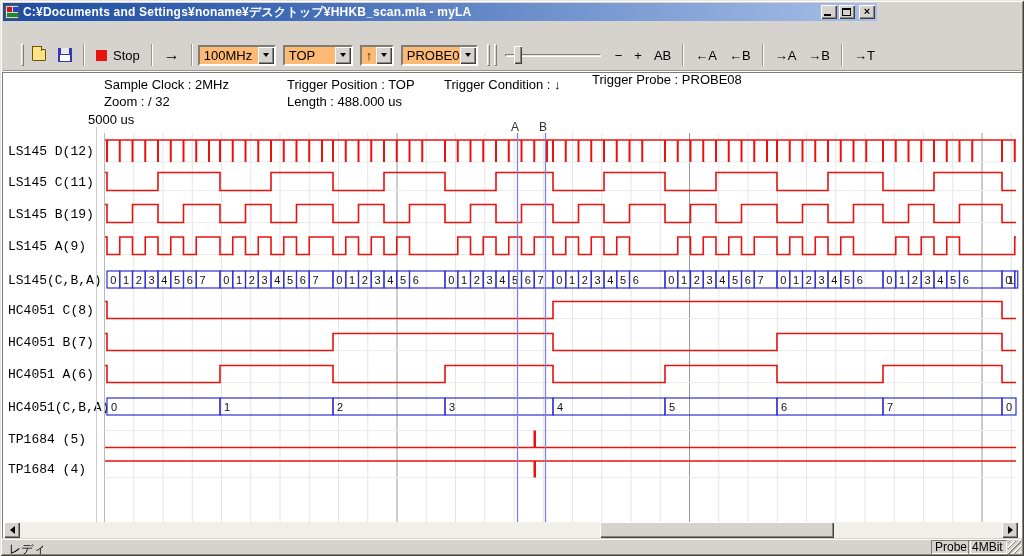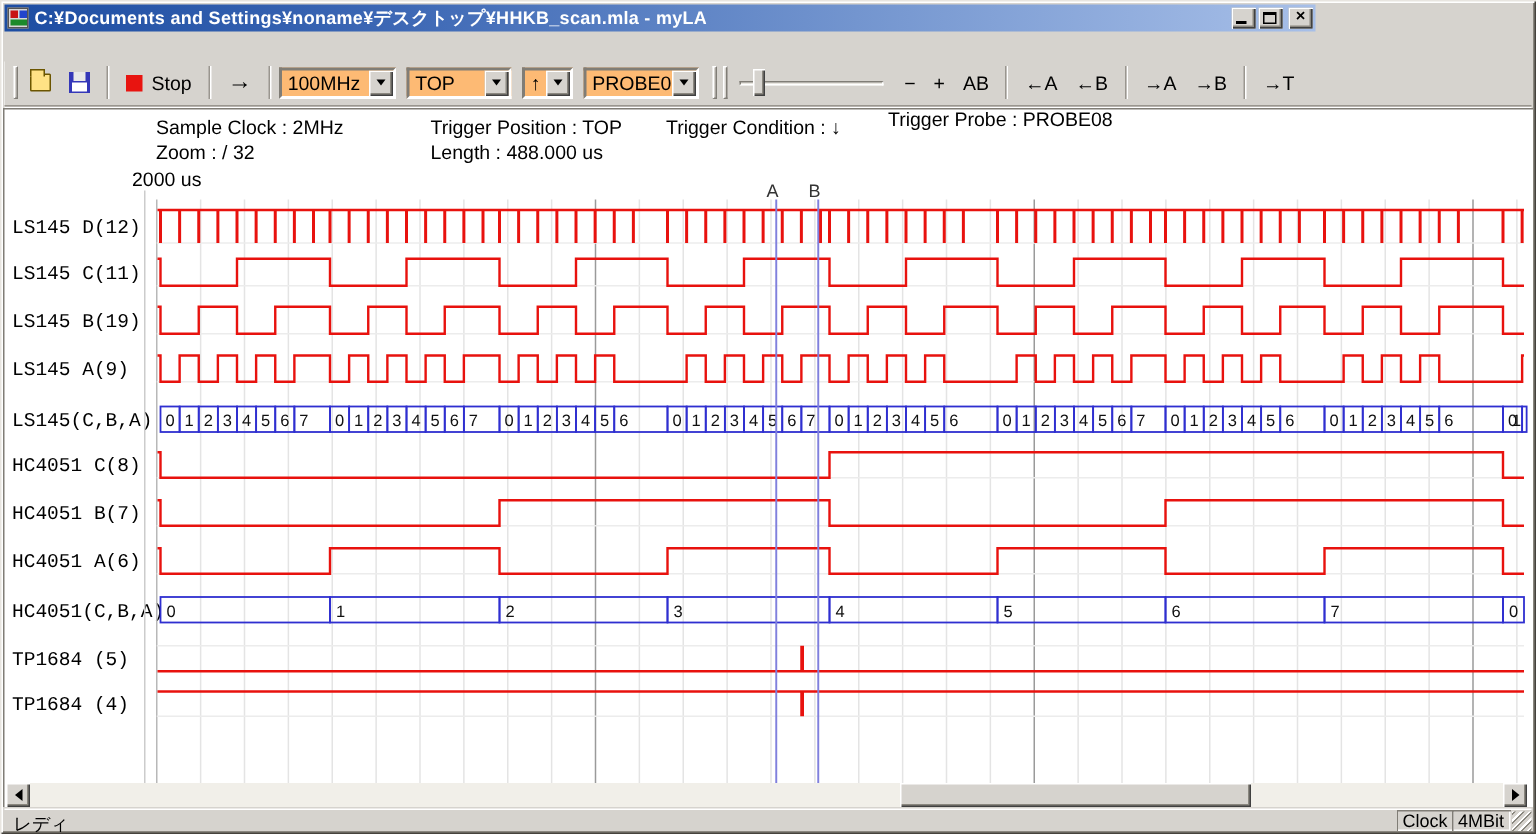--- a/index.html
+++ b/index.html
@@ -19,21 +19,21 @@
           box-shadow: inset 1px 1px 0 #fff, inset -1px -1px 0 #404040, inset -2px -2px 0 #8a877f; }
   .wbtn.close { margin-left:2px; }
   .g-min { position:absolute; left:3px; bottom:3px; width:7px; height:2px; background:#000; }
   .g-max { position:absolute; left:3px; top:3px; width:9px; height:8px; border:1px solid #000; border-top-width:2px; }
   .g-x { position:absolute; left:0; top:0; width:16px; height:13px; font:bold 11px "Liberation Sans",sans-serif; color:#000; text-align:center; line-height:13px; }
   
   .menubar { position:absolute; left:3px; top:21px; width:1018px; height:19px; display:flex; align-items:center; }
   .menu-item { padding:2px 8px; }
   
   .toolbar { position:absolute; left:3px; top:40px; width:1018px; height:31px; display:flex; align-items:center;
-             border-bottom:1px solid #9a968f; box-shadow:0 1px 0 #fff; padding-left:4px; }
+             border-bottom:1px solid #9a968f; box-shadow:0 1px 0 #fff; padding-left:16px; }
   .tb-grip { width:3px; height:22px; border:1px solid; border-color:#fff #807d76 #807d76 #fff; margin:0 2px; }
   .tb-sep { width:2px; height:22px; border-left:1px solid #9a968f; border-right:1px solid #fff; margin:0 5px; }
   .tb-btn { height:24px; display:flex; align-items:center; justify-content:center; background:transparent; border:none;
             font:13px "Liberation Sans","DejaVu Sans",sans-serif; padding:0 6px; color:#000; }
   .stop-square { width:11px; height:11px; background:#e81410; display:inline-block; margin-right:6px; }
   .run-arrow { font-size:16px; font-weight:bold; }
   .icon-btn { width:26px; }
   .folder { position:relative; width:18px; height:12px; background:#ffe285; border:1px solid #6b5500; border-radius:1px; }
   .folder:before { content:""; position:absolute; left:-1px; top:-4px; width:8px; height:4px; background:#ffe285; border:1px solid #6b5500; border-bottom:none; }
   .floppy { position:relative; width:14px; height:14px; background:#3437b8; }
@@ -163,21 +163,21 @@
   </div>
 
   <div class="client"></div>
 
   <span class="info" style="left:104px; top:77px;">Sample Clock : 2MHz</span>
   <span class="info" style="left:287px; top:77px;">Trigger Position : TOP</span>
   <span class="info" style="left:444px; top:77px;">Trigger Condition : ↓</span>
   <span class="info" style="left:592px; top:72px;text-align:right;">Trigger Probe : PROBE08</span>
   <span class="info" style="left:104px; top:94px;">Zoom : / 32</span>
   <span class="info" style="left:287px; top:94px;">Length : 488.000 us</span>
-  <span class="time-label">2000 us</span>
+  <span class="time-label">5000 us</span>
 
   <div id="ch-labels">
       <div class="ch-label" style="top: 144px;">LS145 D(12)</div>
       <div class="ch-label" style="top: 174.5px;">LS145 C(11)</div>
       <div class="ch-label" style="top: 206.5px;">LS145 B(19)</div>
       <div class="ch-label" style="top: 238.75px;">LS145 A(9)</div>
       <div class="ch-label" style="top: 272.5px;">LS145(C,B,A)</div>
       <div class="ch-label" style="top: 303px;">HC4051 C(8)</div>
       <div class="ch-label" style="top: 335px;">HC4051 B(7)</div>
       <div class="ch-label" style="top: 367px;">HC4051 A(6)</div>
@@ -489,18 +489,18 @@
         <i class="tri-left"></i>
       </button>
     <span class="sb-thumb"></span>
     <button class="sb-btn right">
         <i class="tri-right"></i>
       </button>
   </div>
 
   <div class="statusbar">
     <span class="status-ready">レディ</span>
-    <span class="status-panel p-online">Clock</span>
+    <span class="status-panel p-online">Probe</span>
     <span class="status-panel p-mem">4MBit</span>
     <span class="resize-grip"></span>
   </div>
 
 </div>
 
 </body></html>

